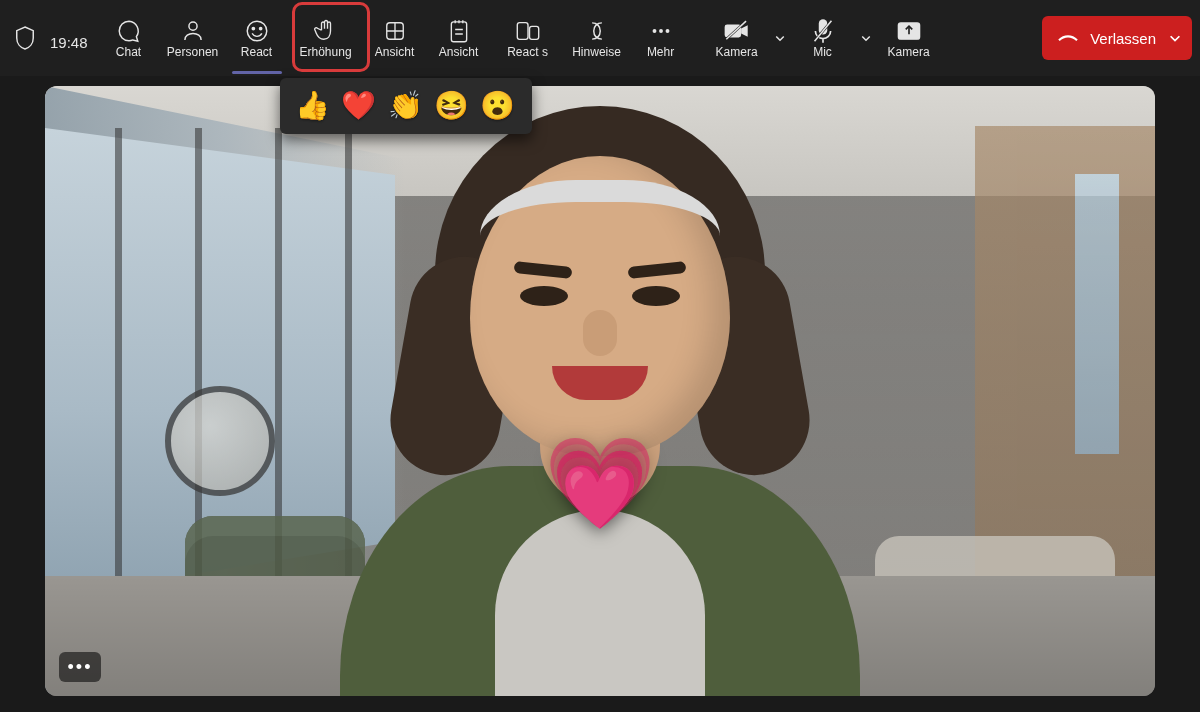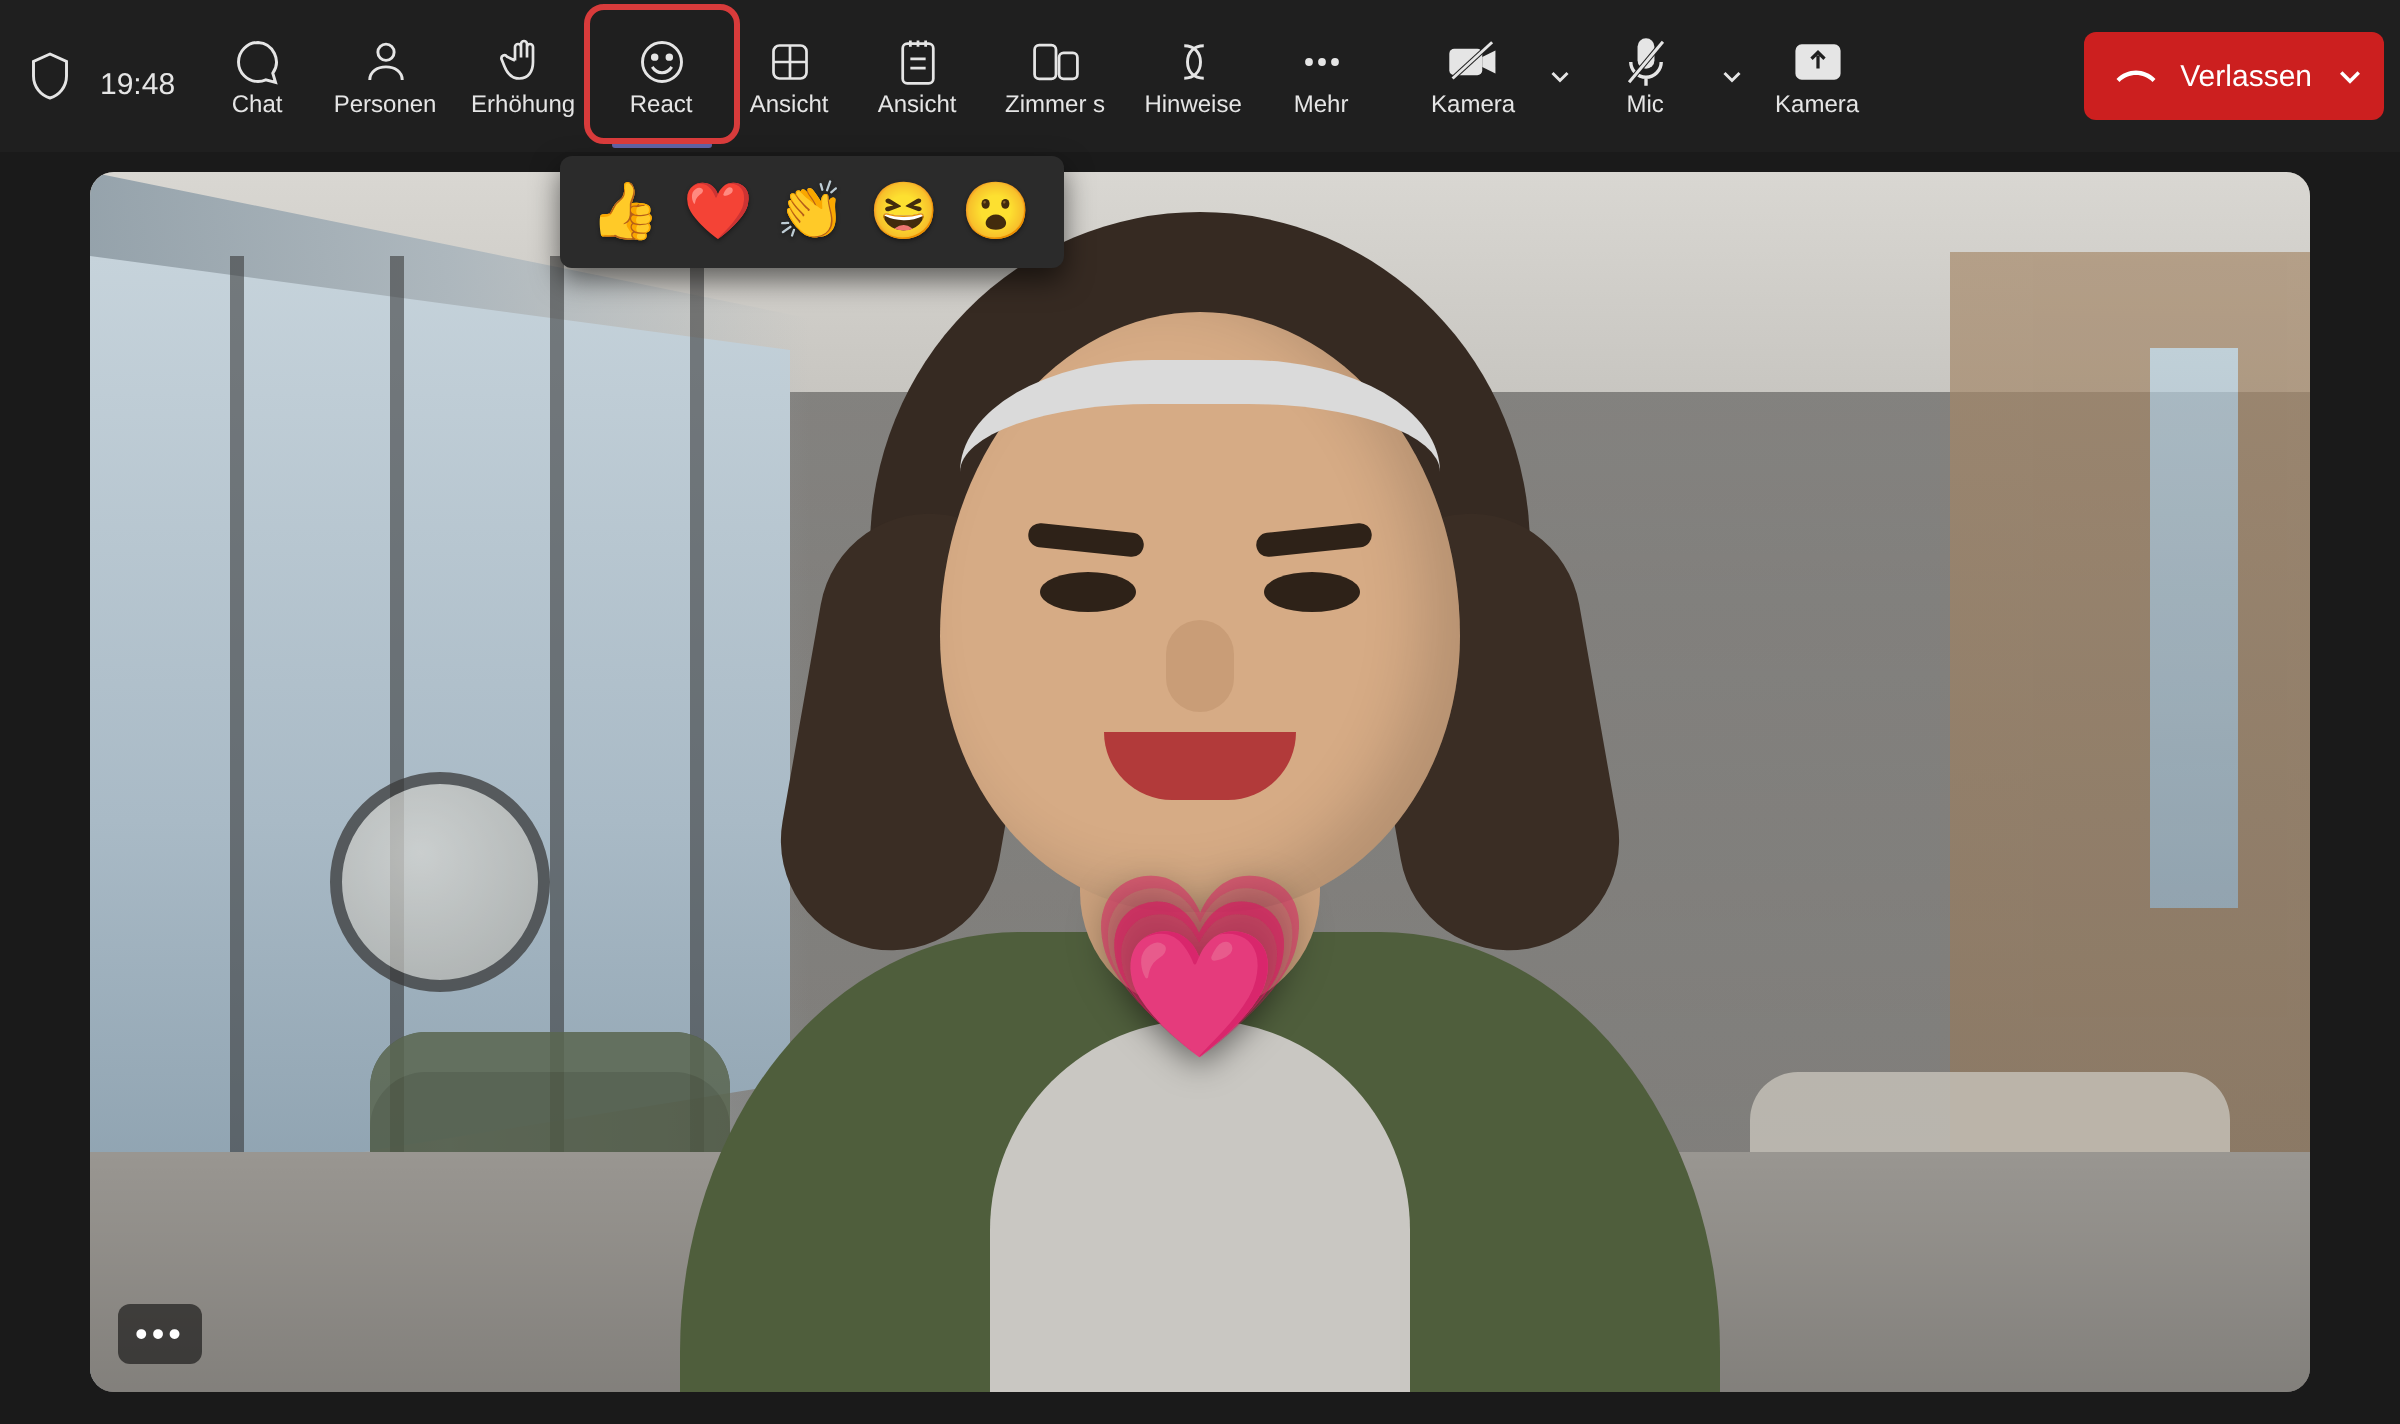--- a/index.html
+++ b/index.html
@@ -265,41 +265,41 @@
   <div class="tb-btn">
     <span class="ico">
       <svg width="26" height="26" viewBox="0 0 32 32" fill="none" stroke="#e5e5e5" stroke-width="1.8">
         <circle cx="16" cy="10" r="5"></circle>
           <path d="M6 27c0-5 4.5-8 10-8s10 3 10 8"></path>
       </svg>
     </span>
     <span class="lbl">Personen</span>
   </div>
 
-  <div class="tb-btn" style="min-width:72px">
-    <span class="ico">
-      <svg width="24" height="26" viewBox="0 0 32 34" fill="none" stroke="#e5e5e5" stroke-width="1.8">
-        <path d="M10 16V7a2 2 0 1 1 4 0v7M14 14V5a2 2 0 1 1 4 0v9M18 14V7a2 2 0 1 1 4 0v10c0 6-3 11-9 11-5 0-8-3-10-8l-2-5a2 2 0 0 1 3.6-1.6L10 16"></path>
-      </svg>
-    </span>
-    <span class="lbl">Erhöhung</span>
-  </div>
-
   <div class="tb-btn active-underline" id="react-btn">
     <span class="ico">
       <svg width="26" height="26" viewBox="0 0 32 32" fill="none" stroke="#e5e5e5" stroke-width="1.8">
         <circle cx="16" cy="16" r="12"></circle>
           <circle cx="11.5" cy="13" r="1.4" fill="#e5e5e5"></circle>
           <circle cx="20.5" cy="13" r="1.4" fill="#e5e5e5"></circle>
         <path d="M10 19c1.5 2.4 3.6 3.6 6 3.6s4.5-1.2 6-3.6"></path>
       </svg>
     </span>
     <span class="lbl">React</span>
   </div>
 
+  <div class="tb-btn" style="min-width:72px">
+    <span class="ico">
+      <svg width="24" height="26" viewBox="0 0 32 34" fill="none" stroke="#e5e5e5" stroke-width="1.8">
+        <path d="M10 16V7a2 2 0 1 1 4 0v7M14 14V5a2 2 0 1 1 4 0v9M18 14V7a2 2 0 1 1 4 0v10c0 6-3 11-9 11-5 0-8-3-10-8l-2-5a2 2 0 0 1 3.6-1.6L10 16"></path>
+      </svg>
+    </span>
+    <span class="lbl">Erhöhung</span>
+  </div>
+
   <div class="tb-btn">
     <span class="ico">
       <svg width="24" height="24" viewBox="0 0 32 32" fill="none" stroke="#e5e5e5" stroke-width="1.8">
         <rect x="5" y="5" width="22" height="22" rx="4"></rect>
           <path d="M16 5v22M5 16h22"></path>
       </svg>
     </span>
     <span class="lbl">Ansicht</span>
   </div>
 
@@ -313,21 +313,21 @@
     <span class="lbl">Ansicht</span>
   </div>
 
   <div class="tb-btn" style="min-width:72px">
     <span class="ico">
       <svg width="26" height="24" viewBox="0 0 34 30" fill="none" stroke="#e5e5e5" stroke-width="1.8">
         <rect x="3" y="4" width="14" height="22" rx="3"></rect>
           <rect x="19" y="9" width="12" height="17" rx="3"></rect>
       </svg>
     </span>
-    <span class="lbl">Zimmer s</span>
+    <span class="lbl">React s</span>
   </div>
 
   <div class="tb-btn">
     <span class="ico">
       <svg width="26" height="26" viewBox="0 0 32 32" fill="none" stroke="#e5e5e5" stroke-width="1.8">
         <path d="M10 6c6 0 10 4 10 10s-4 10-10 10M22 6c-6 0-10 4-10 10s4 10 10 10"></path>
       </svg>
     </span>
     <span class="lbl">Hinweise</span>
   </div>

